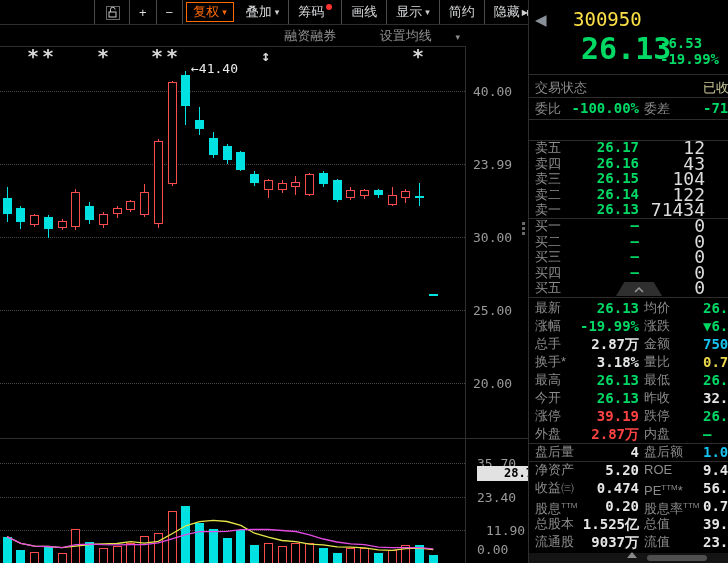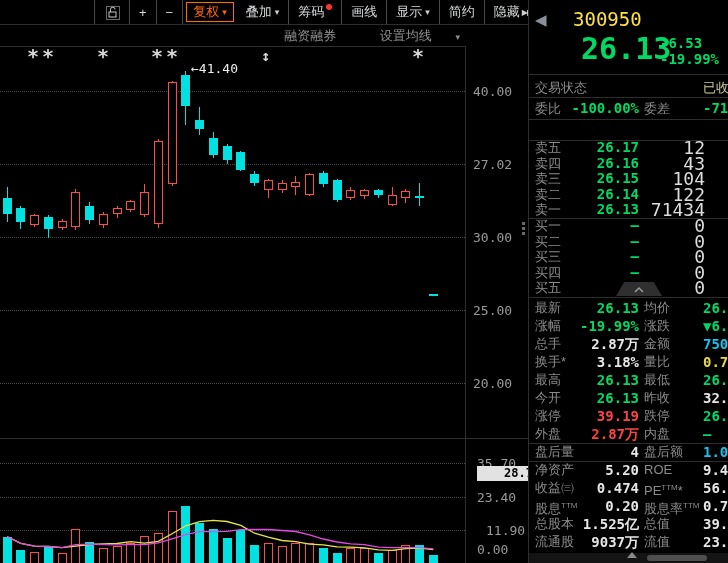--- a/index.html
+++ b/index.html
@@ -182,21 +182,21 @@
         <div class="candle-wick" style="left: 391.5px; top: 187.36px; height: 18.98px; background: rgb(251, 77, 77);"></div>
         <div class="candle-body" style="left: 387.5px; top: 194.66px; height: 10.22px; border: 1px solid rgb(251, 77, 77); background: rgb(0, 0, 0);"></div>
         <div class="candle-wick" style="left: 405.25px; top: 188.82px; height: 14.6px; background: rgb(251, 77, 77);"></div>
         <div class="candle-body" style="left: 401.25px; top: 191.01px; height: 6.57px; border: 1px solid rgb(251, 77, 77); background: rgb(0, 0, 0);"></div>
         <div class="candle-wick" style="left: 419px; top: 182.98px; height: 22.63px; background: rgb(0, 226, 226);"></div>
         <div class="candle-body" style="left: 415px; top: 196.12px; height: 2.044px; background: rgb(0, 226, 226);"></div>
         <div class="candle-body" style="left: 428.75px; top: 293.502px; height: 2px; background: rgb(0, 226, 226);"></div>
       </div>
     <div id="price-axis">
         <div class="ticklab" style="left: 473px; top: 84px;">40.00</div>
-        <div class="ticklab" style="left: 473px; top: 157px;">27.02</div>
+        <div class="ticklab" style="left: 473px; top: 157px;">23.99</div>
         <div class="ticklab" style="left: 473px; top: 230px;">30.00</div>
         <div class="ticklab" style="left: 473px; top: 303px;">25.00</div>
         <div class="ticklab" style="left: 473px; top: 376px;">20.00</div>
       </div>
     <div id="annotation" style="left:191px;top:61px;">←41.40</div>
     <div class="hline" style="left:0;top:438px;width:528px;"></div>
 
     <div id="volume-layer" class="abs" style="left:0;top:438px;width:465px;height:125px;overflow:hidden;">
         <div class="gridline" style="left: 0px; top: 25.04px; width: 465px;"></div>
         <div class="gridline" style="left: 0px; top: 59.48px; width: 465px;"></div>

